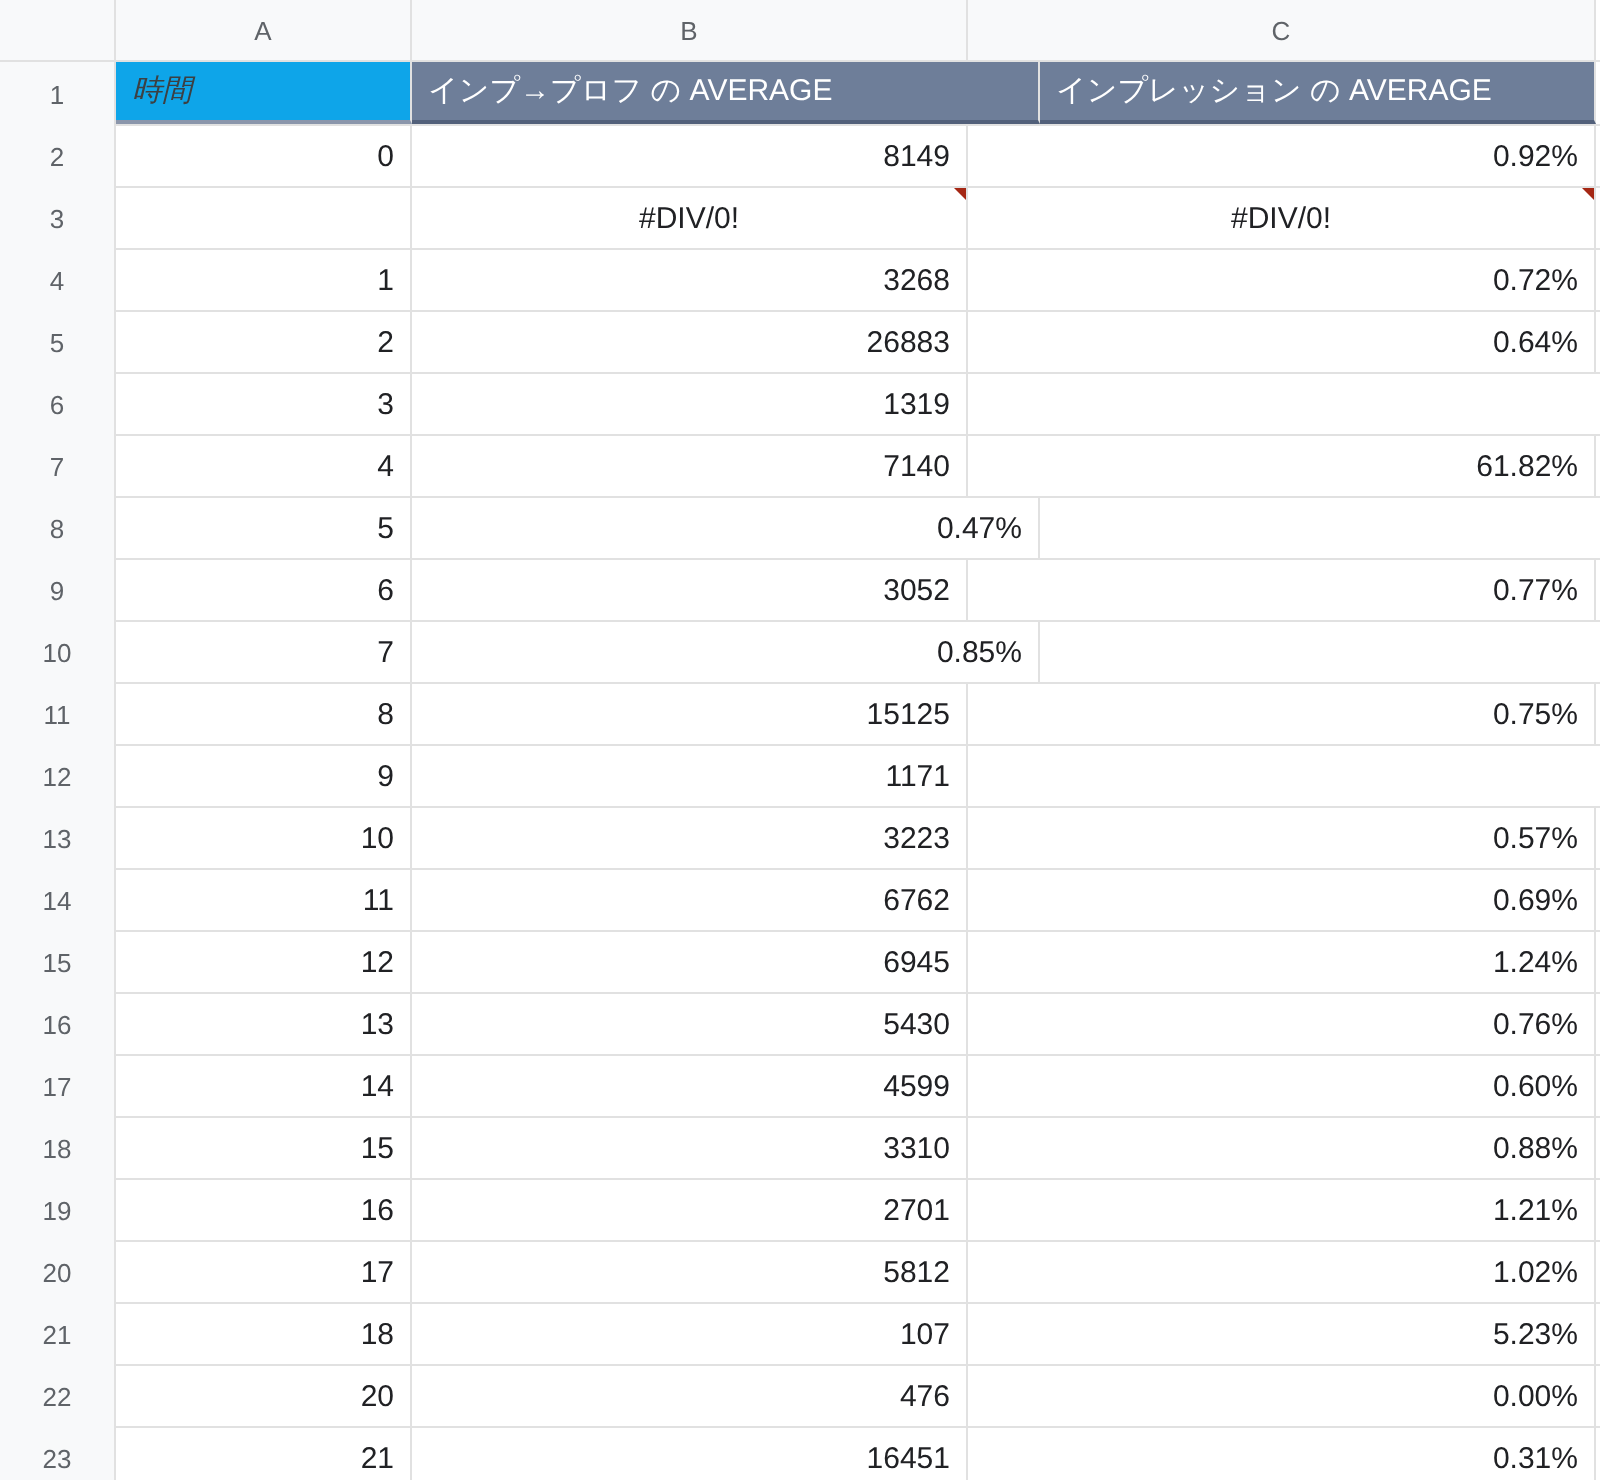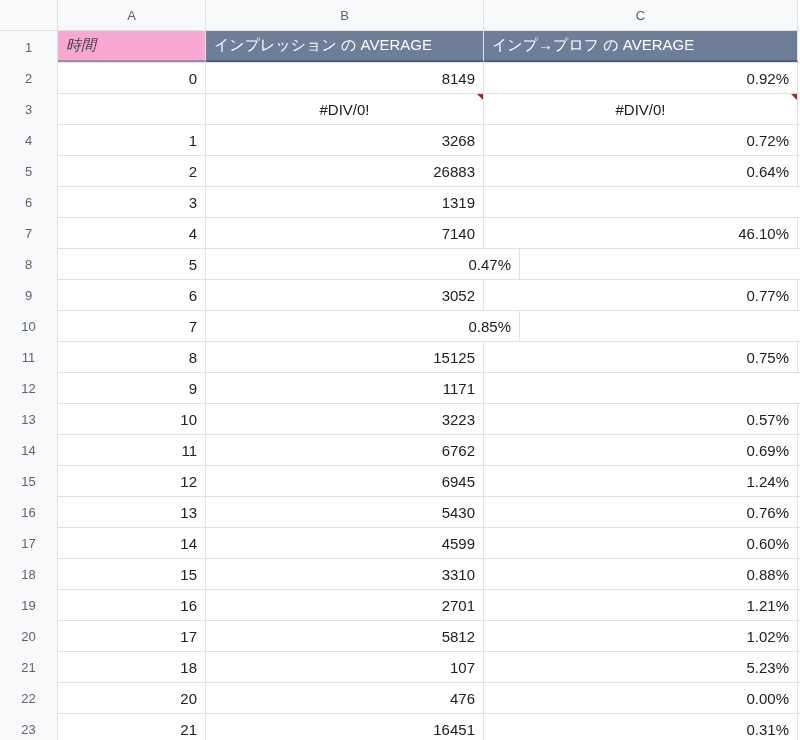--- a/index.html
+++ b/index.html
@@ -9,43 +9,43 @@
   .corner, .rowhead, .colhead, .cell { border-right: 1px solid #e1e1e1; display: flex; align-items: center; }
   .corner { width: 58px; height: 30px; background: #f8f9fa; }
   .colhead { height: 30px; background: #f8f9fa; color: #5f6368; justify-content: center; font-size: 13px; }
   .rowhead { width: 58px; background: #f8f9fa; color: #5f6368; justify-content: center; font-size: 13px; }
   .cA { width: 148px; }
   .cB { width: 278px; }
   .cC { width: 314px; }
   .hrow { height: 32px; }
   .datarow { height: 31px; }
   .cell { padding: 0 8px; color: #202124; font-size: 15px; }
-  .hdr-a { background: #f9a8d4; font-style: italic; font-weight: 500; color: #3c4043; border-bottom: 2px solid #8b96ab; }
+  .hdr-a { background: #0ea5e9; font-style: italic; font-weight: 500; color: #3c4043; border-bottom: 2px solid #8b96ab; }
   .hdr-bc { background: #6e7e99; color: #fff; font-weight: 500; border-bottom: 2px solid #52607a; }
   .right { justify-content: flex-end; }
   .center { justify-content: center; }
   .err { position: relative; }
   .err::after { content: ""; position: absolute; top: 0; right: 0; width: 0; height: 0; border-top: 6px solid #a52714; border-left: 6px solid transparent; }
 </style>
 </head>
 <body>
 
 <div class="sheet">
   <div class="row">
     <div class="corner"></div>
     <div class="colhead cA">A</div>
     <div class="colhead cB">B</div>
     <div class="colhead cC">C</div>
   </div>
 
   <div class="row hrow">
     <div class="rowhead" style="height:32px">1</div>
     <div class="cell cA hdr-a">時間</div>
+    <div class="cell cC hdr-bc">インプ→プロフ の AVERAGE</div>
     <div class="cell cB hdr-bc">インプレッション の AVERAGE</div>
-    <div class="cell cC hdr-bc">インプ→プロフ の AVERAGE</div>
   </div>
 
   <div id="rows-container">
       <div class="row datarow">
         <div class="rowhead" style="height: 31px;">2</div>
         <div class="cell cA right">0</div>
         <div class="cell cB right">8149</div>
         <div class="cell cC right">0.92%</div>
       </div>
       <div class="row datarow">
@@ -68,21 +68,21 @@
       </div>
       <div class="row datarow">
         <div class="rowhead" style="height: 31px;">6</div>
         <div class="cell cA right">3</div>
         <div class="cell cB right">1319</div>
       </div>
       <div class="row datarow">
         <div class="rowhead" style="height: 31px;">7</div>
         <div class="cell cA right">4</div>
         <div class="cell cB right">7140</div>
-        <div class="cell cC right">46.10%</div>
+        <div class="cell cC right">61.82%</div>
       </div>
       <div class="row datarow">
         <div class="rowhead" style="height: 31px;">8</div>
         <div class="cell cA right">5</div>
         <div class="cell cC right">0.47%</div>
       </div>
       <div class="row datarow">
         <div class="rowhead" style="height: 31px;">9</div>
         <div class="cell cA right">6</div>
         <div class="cell cB right">3052</div>

